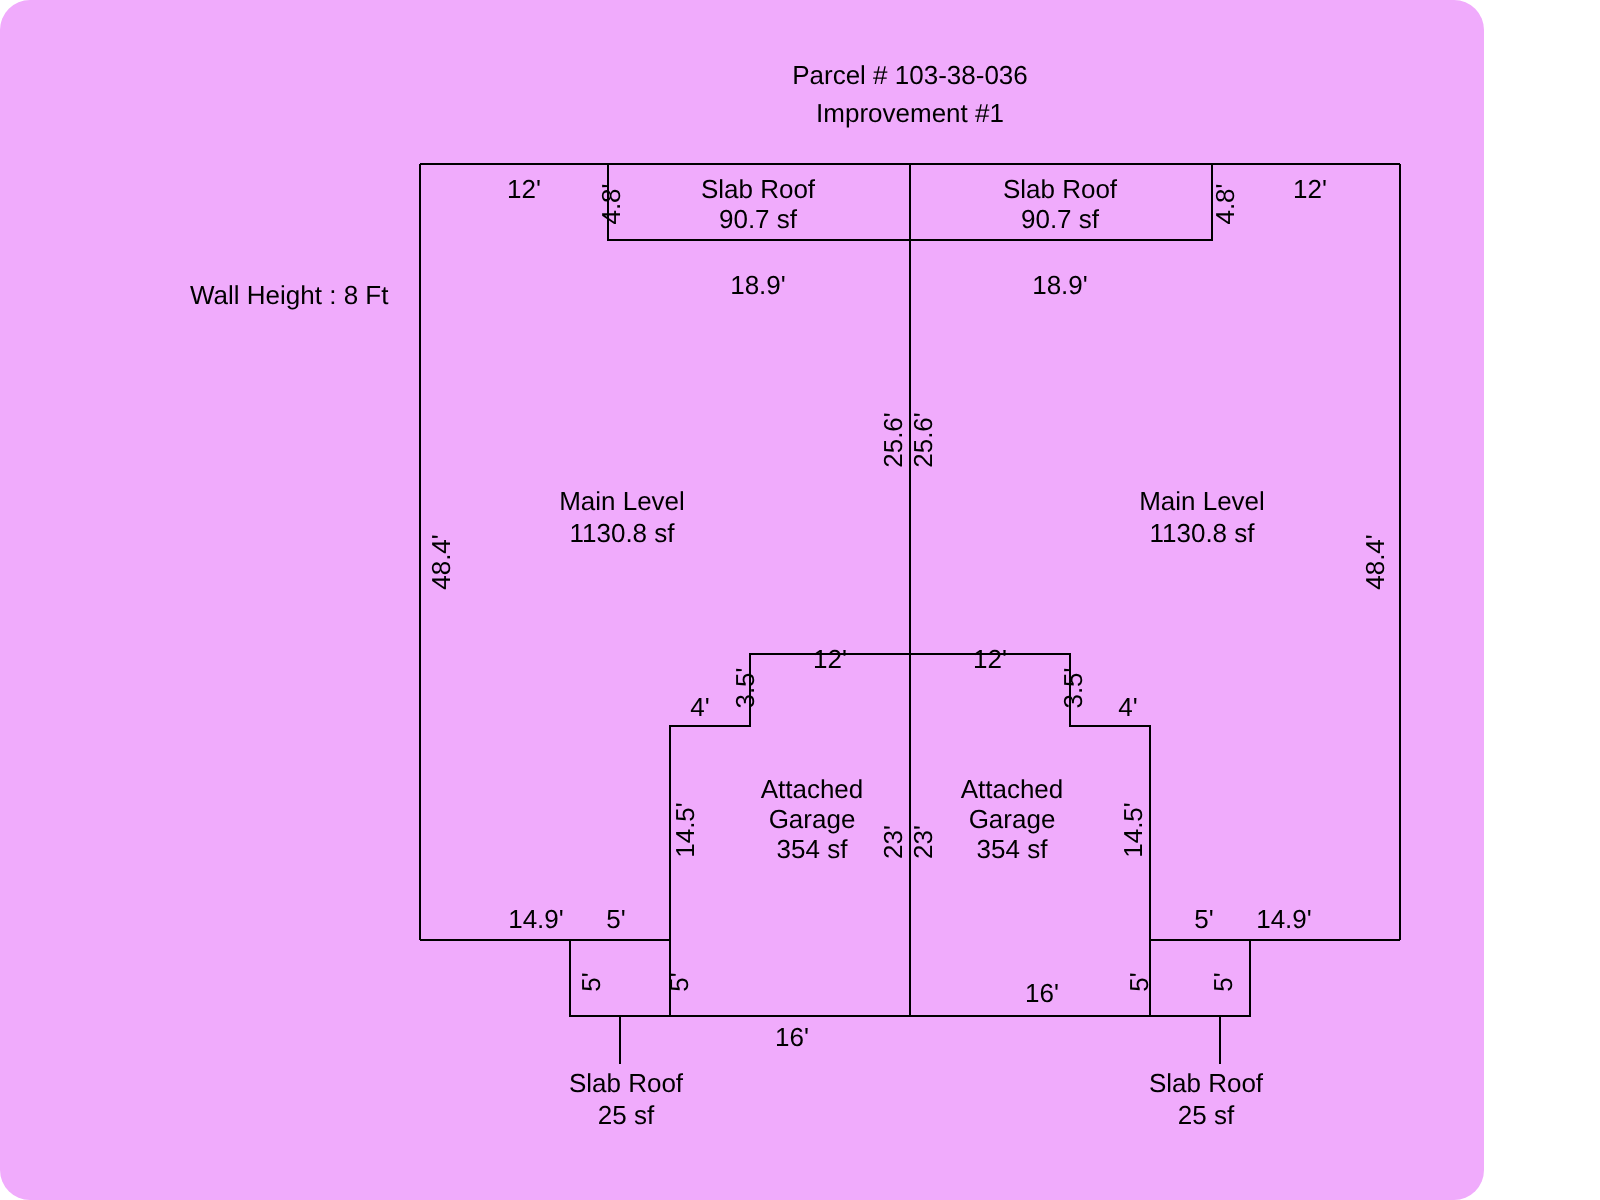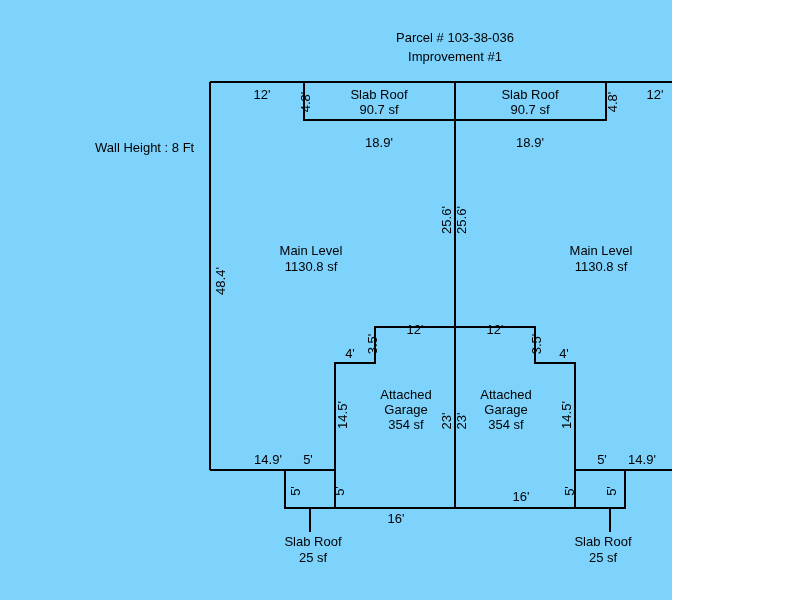--- a/index.html
+++ b/index.html
@@ -1,22 +1,23 @@
 <!DOCTYPE html>
 <html><head>
 <meta charset="utf-8">
 <style>
   html, body { margin: 0; padding: 0; background: #ffffff; }
   .page {
     position: relative;
-    width: 672px;
+    width: 742px;
     height: 600px;
-    background: #7dd3fc;
+    background: #f0abfc;
     overflow: hidden;
     font-family: "Liberation Sans", sans-serif;
+    border-radius: 15px;
   }
   svg { display: block; }
   svg text {
     font-family: "Liberation Sans", sans-serif;
     font-size: 13px;
     fill: #000000;
     text-anchor: middle;
   }
   svg text.start { text-anchor: start; }
   .line {

